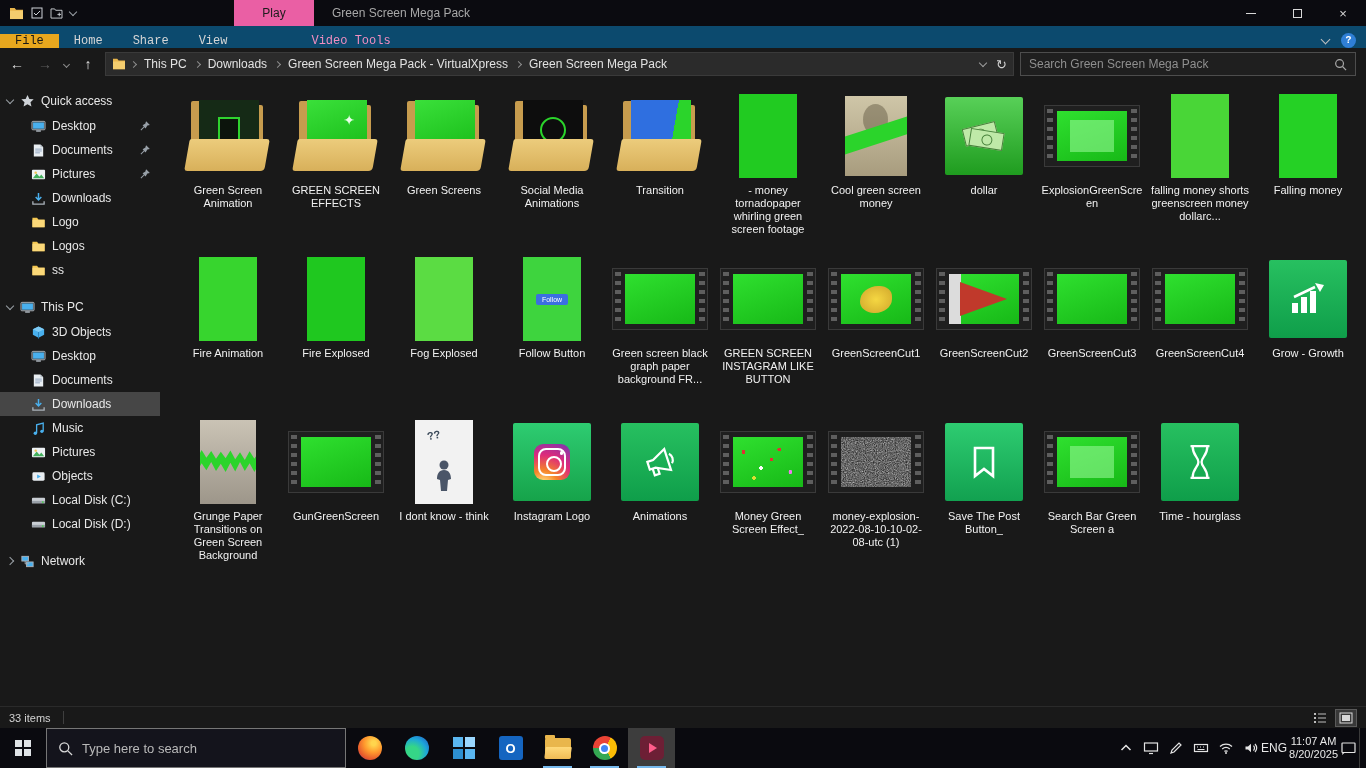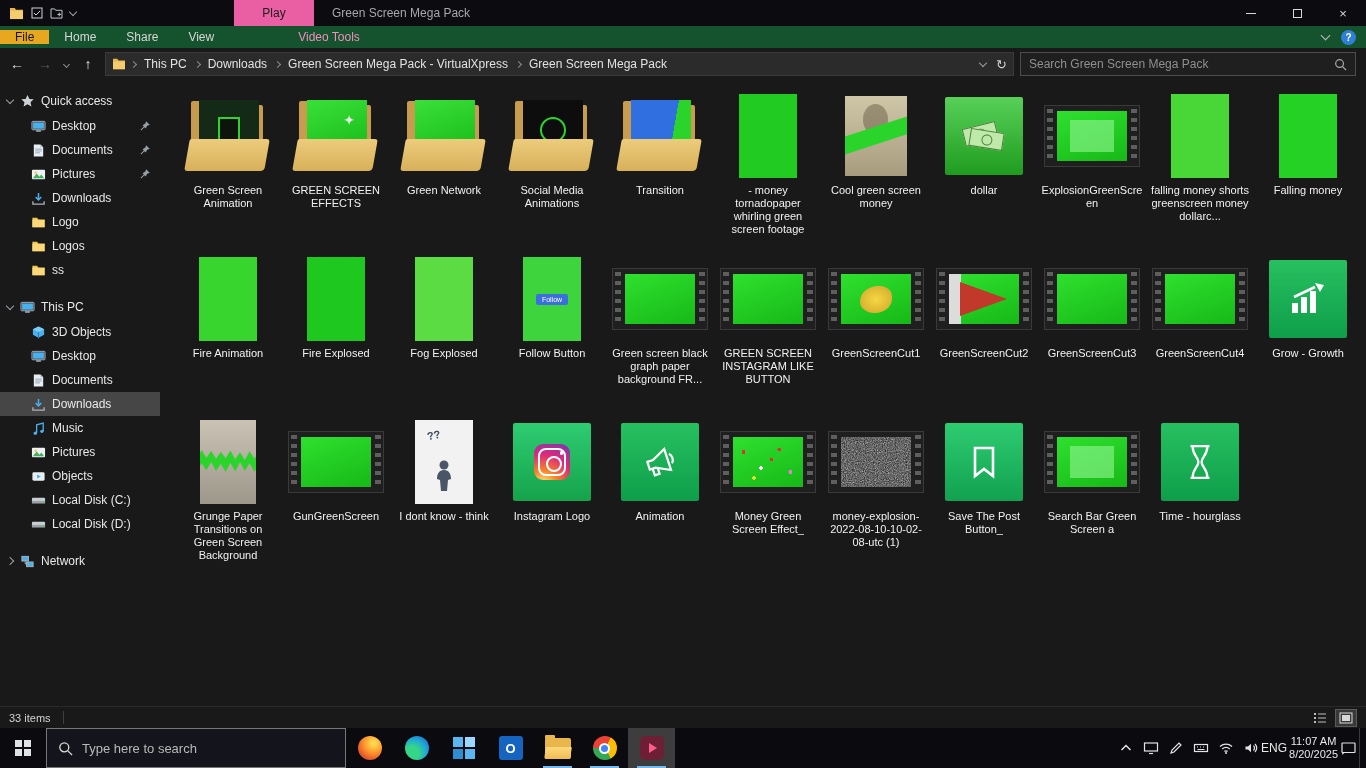--- a/index.html
+++ b/index.html
@@ -13,21 +13,21 @@
   .qat svg { display:block; }
   .qat-chev { width:6px; height:6px; border-right:1.3px solid #9aa0a6; border-bottom:1.3px solid #9aa0a6; transform:rotate(45deg); margin-top:-3px; }
   .play-tab { position:absolute; left:234px; top:0; width:80px; height:26px; background:#ea5fa4; color:#1c1c1c; font-size:12px; display:flex; align-items:center; justify-content:center; }
   .win-title { position:absolute; left:332px; top:0; height:26px; display:flex; align-items:center; font-size:12px; color:#a8a8a8; }
   .win-controls { margin-left:auto; display:flex; height:26px; }
   .wc { width:46px; height:26px; display:flex; align-items:center; justify-content:center; color:#d8d8d8; font-size:13px; }
   .min-glyph { width:10px; height:1px; background:#d8d8d8; display:block; }
   .max-glyph { width:9px; height:9px; border:1px solid #d8d8d8; display:block; }
 
   
-  .ribbon { height:22px; background:#14532d; display:flex; align-items:center; flex:none; }
+  .ribbon { height:22px; background:#0c4a6e; display:flex; align-items:flex-end; flex:none;font-family:Liberation Mono, monospace; }
   .tab { padding:0 15px; display:flex; align-items:center; font-size:12px; color:#d6d6d6; }
   .tab-file { background:#e7a71e; color:#161616; }
   .tab-video { color:#f18ec0; margin-left:54px; }
   .ribbon-right { margin-left:auto; display:flex; align-items:center; gap:12px; padding-right:10px; }
   .rb-chev { width:7px; height:7px; border-right:1.4px solid #bfbfbf; border-bottom:1.4px solid #bfbfbf; transform:rotate(45deg); margin-top:-3px; }
   .help-badge { width:15px; height:15px; border-radius:50%; background:#2f7fd6; color:#fff; font-size:10px; font-weight:bold; display:flex; align-items:center; justify-content:center; }
 
   
   .addressbar { height:32px; background:#191919; display:flex; align-items:center; padding:0 10px 0 6px; gap:6px; flex:none; }
   .nav-btn { width:22px; text-align:center; font-size:14px; color:#e0e0e0; }
@@ -493,21 +493,21 @@
             <div class="f-label">GREEN SCREEN EFFECTS</div>
           </div>
           <div class="tile">
             <div class="thumb">
               <div class="folder">
                 <div class="f-back"></div>
                 <div class="f-sheet v-green"></div>
                 <div class="f-front"></div>
               </div>
             </div>
-            <div class="f-label">Green Network</div>
+            <div class="f-label">Green Screens</div>
           </div>
           <div class="tile">
             <div class="thumb">
               <div class="folder">
                 <div class="f-back"></div>
                 <div class="f-sheet v-dark-circle">
                   <span class="ring"></span>
                 </div>
                 <div class="f-front"></div>
               </div>
@@ -708,21 +708,21 @@
               <div class="sq-thumb" style="background:linear-gradient(180deg,#27c060,#0f9e4a)">
                 <svg width="42" height="38" viewBox="0 0 42 38">
                   <g fill="none" stroke="#fff" stroke-width="2.2" transform="rotate(-18 21 19)">
                     <path d="M9 15h6l14-7v22l-14-7H9z"></path>
                     <path d="M12 23v7h5v-6"></path>
                     <path d="M32 14a7 7 0 010 10"></path>
                   </g>
                 </svg>
               </div>
             </div>
-            <div class="f-label">Animation</div>
+            <div class="f-label">Animations</div>
           </div>
           <div class="tile">
             <div class="thumb">
               <div class="film">
                 <div class="film-center">
                   <div class="specks"></div>
                 </div>
               </div>
             </div>
             <div class="f-label">Money Green Screen Effect_</div>

